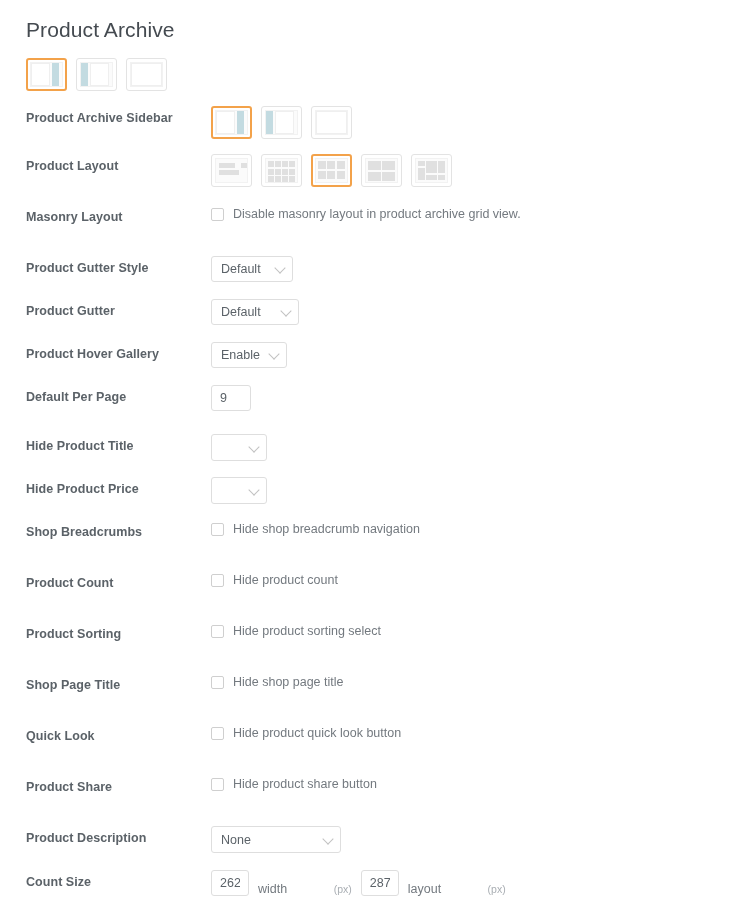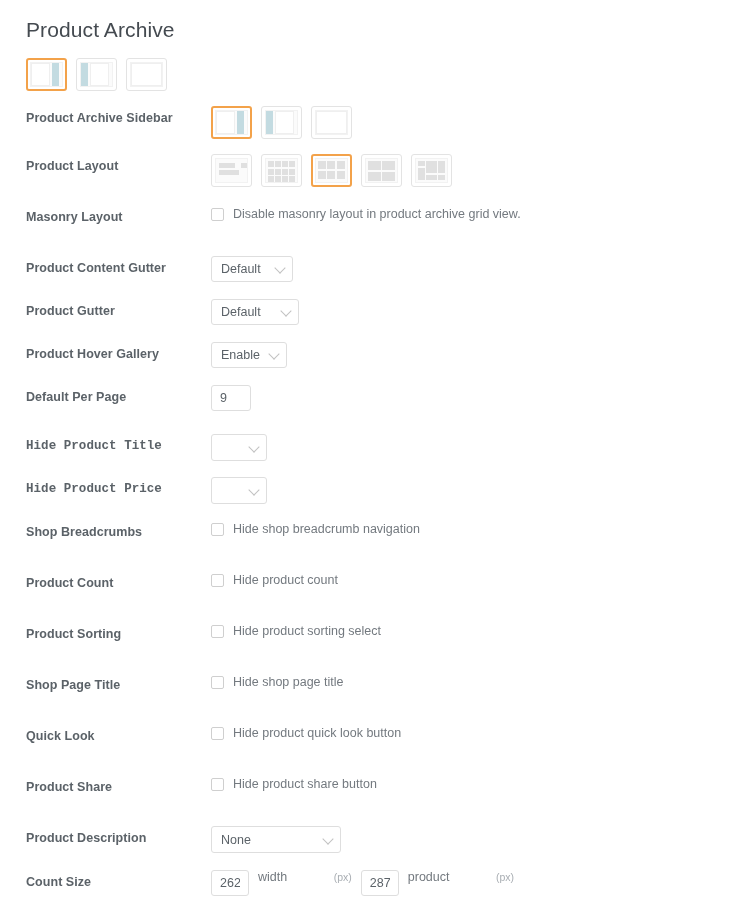--- a/index.html
+++ b/index.html
@@ -52,31 +52,31 @@
     font-weight: bold;
     color: #5b6268;
     line-height: 16px;
     padding-top: 4px;
     letter-spacing: 0.05px;
   }
 
   .row-field {
     flex: 1 1 auto;
     display: flex;
-    align-items: flex-start;
+    align-items: flex-end;
     flex-wrap: wrap;
   }
 
   
   .row.r-sidebar       { margin-bottom: 15px; }
   .row.r-layout        { margin-bottom: 18px; }
   .row.r-check         { margin-bottom: 19px; }
   .row.r-select        { margin-bottom: 11px; }
   .row.r-input         { margin-bottom: 17px; }
-  .row.r-emptysel      { margin-bottom: 11px; font-family: Liberation Mono, monospace; }
+  .row.r-emptysel      { margin-bottom: 11px; }
   .row.r-desc          { margin-bottom: 12px; }
   .row.r-imgsize       { margin-bottom: 5px; }
 
   
   .opt-group {
     display: flex;
     gap: 9px;
   }
   .opt {
     width: 41px;
@@ -378,21 +378,21 @@
       <div class="row-label">Masonry Layout</div>
       <div class="row-field">
         <div class="checkline">
           <div class="cbox"></div>
           <span class="cb-label">Disable masonry layout in product archive grid view.</span>
         </div>
       </div>
     </div>
 
     <div class="row r-select">
-      <div class="row-label">Product Content Gutter</div>
+      <div class="row-label">Product Gutter Style</div>
       <div class="row-field">
         <div class="sel w-default">
           <span>Default</span>
           <span class="chev"></span>
         </div>
       </div>
     </div>
 
     <div class="row r-select">
       <div class="row-label">Product Gutter</div>
@@ -511,18 +511,18 @@
       </div>
     </div>
 
     <div class="row r-imgsize">
       <div class="row-label">Count Size</div>
       <div class="row-field">
         <input class="tinput w-size" type="text" value="262" style="">
         <span class="unit-label"><span>width</span> <span class="px">(px)</span></span>
         <span class="img-gap"></span>
         <input class="tinput w-size" type="text" value="287" style="">
-        <span class="unit-label"><span>product</span> <span class="px">(px)</span></span>
+        <span class="unit-label"><span>layout</span> <span class="px">(px)</span></span>
       </div>
     </div>
 
   </div>
 </div>
 
 </body></html>

